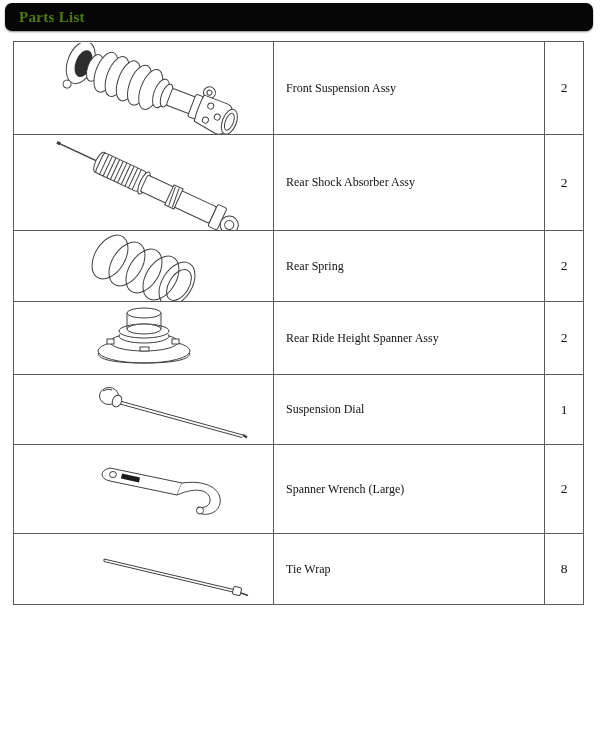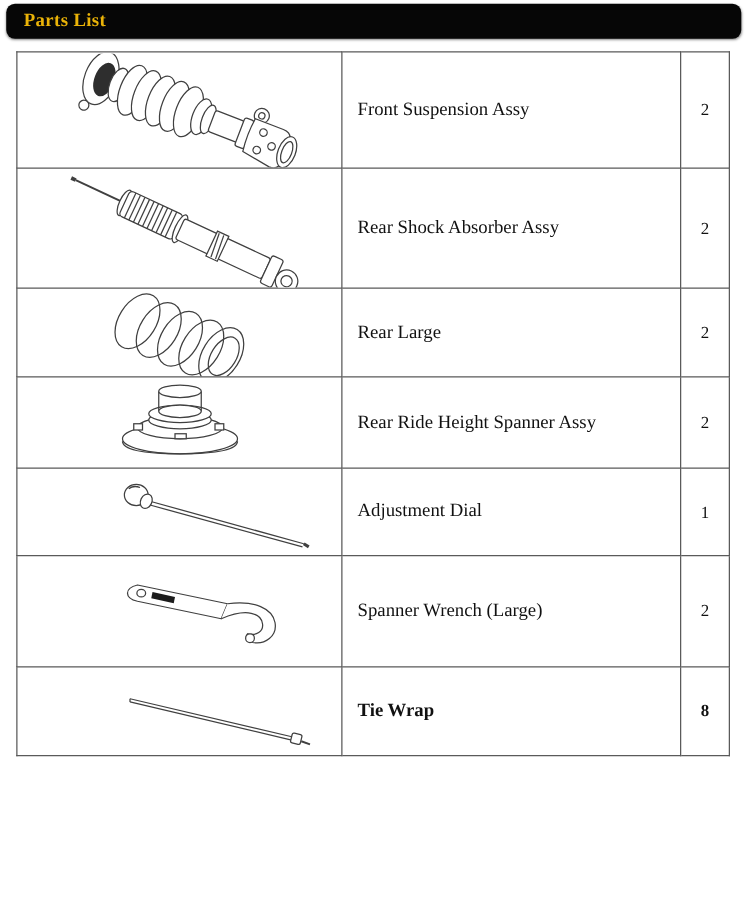--- a/index.html
+++ b/index.html
@@ -1,28 +1,28 @@
 <!DOCTYPE html>
 <html><head>
 <meta charset="utf-8">
 <style>
   html,body{margin:0;padding:0;background:#fff;}
   .page{position:relative;width:600px;height:732px;background:#ffffff;overflow:hidden;
         font-family:"Liberation Serif", serif;color:#111;}
   .header-bar{position:absolute;left:5px;top:3px;width:588px;height:28px;background:#060606;
         border-radius:7px;display:flex;align-items:center;box-sizing:border-box;padding-left:14px;
         box-shadow:0 1px 2px rgba(0,0,0,.45);}
-  .header-bar .title{color:#eab308;font-weight:bold;font-size:15px;letter-spacing:.3px;}
+  .header-bar .title{color:#4d7c0f;font-weight:bold;font-size:15px;letter-spacing:.3px;}
   table.parts{position:absolute;left:13px;top:41px;width:570px;border-collapse:collapse;table-layout:fixed;}
   table.parts td{border:1px solid #5a5a5a;vertical-align:middle;box-sizing:border-box;}
   tr.r0{height:93px;} tr.r1{height:96px;} tr.r2{height:71px;} tr.r3{height:73px;}
-  tr.r4{height:70px;} tr.r5{height:89px;} tr.r6{height:71px;font-weight:bold;} tr.r7{height:71px;} tr.r8{height:68px;}
+  tr.r4{height:70px;} tr.r5{height:89px;} tr.r6{height:71px;} tr.r7{height:71px;} tr.r8{height:68px;}
   td.img-cell{padding:0;text-align:center;}
   td.img-cell svg{display:block;}
-  td.name-cell{font-size:15px;padding-left:12px;}
+  td.name-cell{font-size:12px;padding-left:12px;}
   td.qty-cell{font-size:13.5px;text-align:center;}
   .lineart{stroke:#404040;fill:none;stroke-width:1;}
 </style>
 </head>
 <body>
 
 <div class="page">
 
   <div class="header-bar">
     <span class="title">Parts List</span>
@@ -108,21 +108,21 @@
             <g class="lineart">
               <ellipse cx="96" cy="25" rx="15" ry="24" transform="rotate(32 96 25)"></ellipse>
               <ellipse cx="113" cy="32" rx="15" ry="24" transform="rotate(32 113 32)"></ellipse>
               <ellipse cx="130" cy="39" rx="15" ry="24" transform="rotate(32 130 39)"></ellipse>
               <ellipse cx="147" cy="46" rx="15" ry="24" transform="rotate(32 147 46)"></ellipse>
               <ellipse cx="163" cy="52" rx="15" ry="24" transform="rotate(32 163 52)"></ellipse>
               <ellipse cx="165" cy="53" rx="10" ry="17" transform="rotate(32 165 53)"></ellipse>
             </g>
           </svg>
         </td>
-        <td class="name-cell">Rear Large</td>
+        <td class="name-cell">Rear Spring</td>
         <td class="qty-cell">2</td>
       </tr>
 
       <tr class="r3">
         <td class="img-cell">
           <svg width="258" height="71" viewBox="0 0 258 71">
             <g class="lineart">
               <ellipse cx="130" cy="48" rx="46" ry="12" fill="#fff"></ellipse>
               <path d="M84,50 Q84,60 130,60 Q176,60 176,50"></path>
               <ellipse cx="130" cy="39" rx="34" ry="9" fill="#fff"></ellipse>
@@ -147,21 +147,21 @@
             <g class="lineart">
               <line x1="106" y1="25" x2="229" y2="59"></line>
               <line x1="106" y1="28" x2="228" y2="61.5"></line>
               <line x1="229" y1="59" x2="233" y2="61.5" stroke-width="2.5"></line>
               <ellipse cx="95" cy="20" rx="9.5" ry="8.5" fill="#fff"></ellipse>
               <path d="M89,15 Q93,12 98,14"></path>
               <ellipse cx="103" cy="25" rx="4.5" ry="6" transform="rotate(25 103 25)" fill="#fff"></ellipse>
             </g>
           </svg>
         </td>
-        <td class="name-cell">Adjustment Dial</td>
+        <td class="name-cell">Suspension Dial</td>
         <td class="qty-cell">1</td>
       </tr>
 
       <tr class="r5">
         <td class="img-cell">
           <svg width="258" height="69" viewBox="0 0 258 69">
             <g class="lineart" stroke-linejoin="round">
               <path d="M96,13 L168,28 L163,40 L96,26 Q88,24 88,19.5 Q88,15 96,13 Z" fill="#fff"></path>
               <ellipse cx="99" cy="19.5" rx="3.5" ry="3" fill="#fff"></ellipse>
               <polygon points="108,18.5 126,22.5 125,27.5 107,23.5" fill="#1c1c1c" stroke="none"></polygon>

